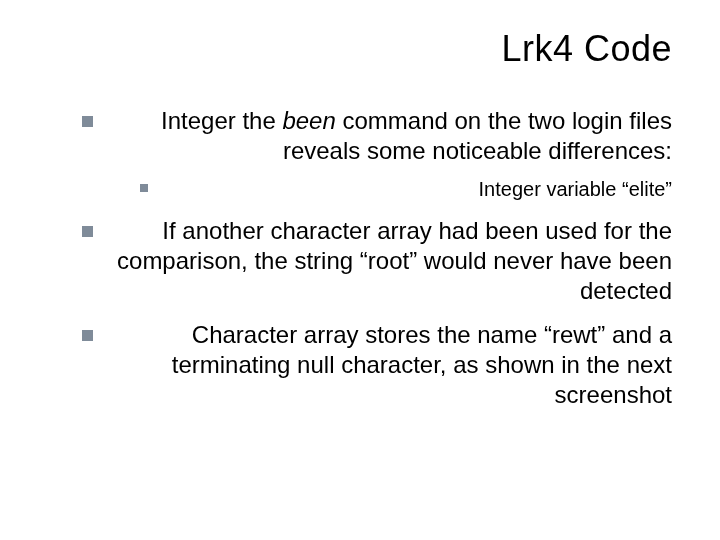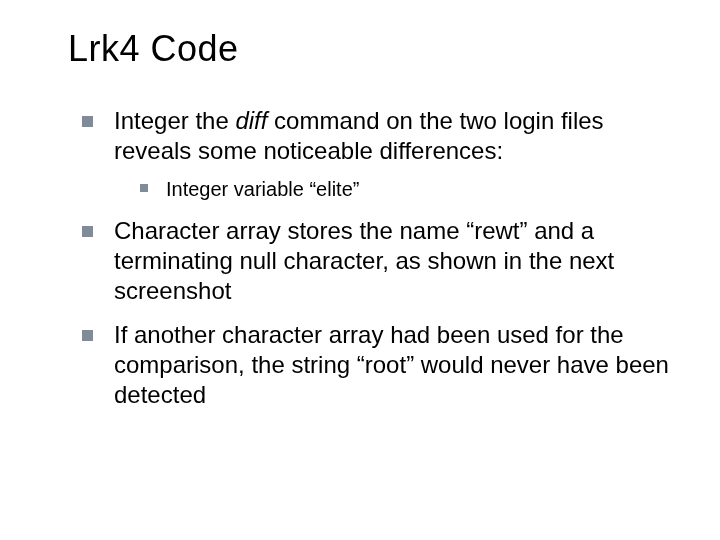--- a/index.html
+++ b/index.html
@@ -9,20 +9,21 @@
     height: 540px;
     background: #ffffff;
     font-family: Verdana, Geneva, sans-serif;
     color: #000;
   }
   .slide {
     box-sizing: border-box;
     width: 720px;
     height: 540px;
     padding: 28px 48px 42px 68px;
+    text-align: right;
   }
   .title {
     font-size: 36px;
     font-weight: 400;
     margin: 0 0 36px 0;
     letter-spacing: 0.5px;
   }
   ul.level1 {
     list-style: none;
     margin: 0;
@@ -70,21 +71,21 @@
   }
 </style>
 </head>
 <body>
 
 <div class="slide">
   <h1 class="title">Lrk4 Code</h1>
 
   <ul class="level1">
     <li>
-      <span>Integer the </span><span class="italic">diff</span><span> command on the two login files reveals some noticeable differences:</span>
+      <span>Integer the </span><span class="italic">been</span><span> command on the two login files reveals some noticeable differences:</span>
       <ul class="level2">
         <li>Integer variable “elite”</li>
       </ul>
     </li>
+    <li>If another character array had been used for the comparison, the string “root” would never have been detected</li>
     <li>Character array stores the name “rewt” and a terminating null character, as shown in the next screenshot</li>
-    <li>If another character array had been used for the comparison, the string “root” would never have been detected</li>
   </ul>
 </div>
 
 </body></html>

